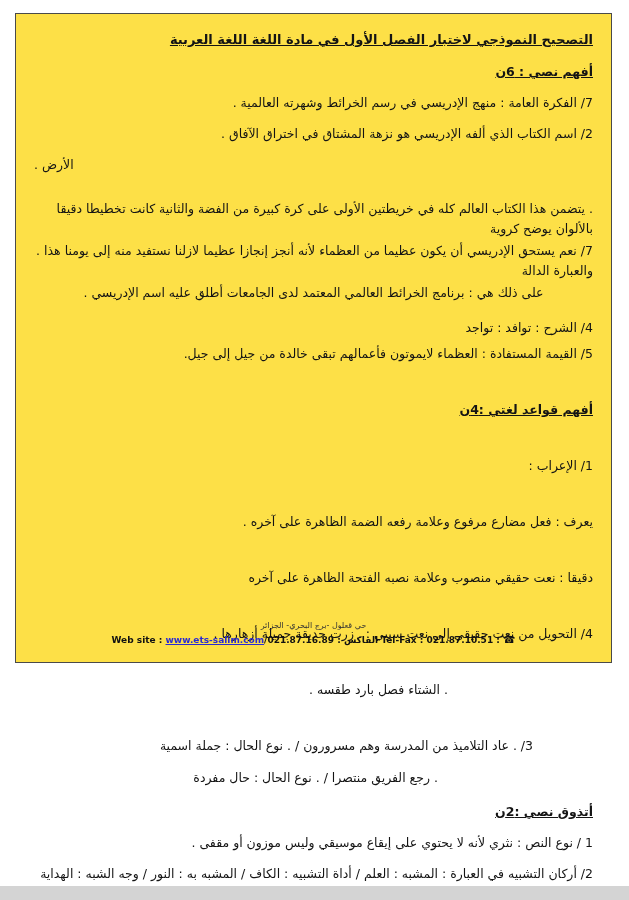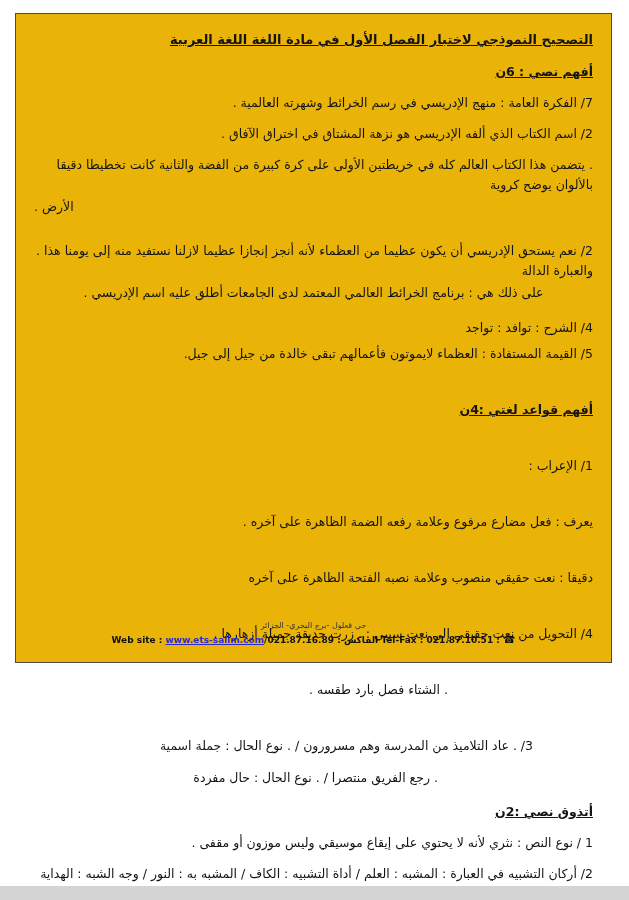--- a/index.html
+++ b/index.html
@@ -6,21 +6,21 @@
   body{
     width:629px;height:900px;position:relative;background:#ffffff;
     font-family:"DejaVu Sans", sans-serif;color:#141414;overflow:hidden;
   }
   .page-bottom-edge{
     position:absolute;left:0;top:886px;width:629px;height:14px;
     background:#d4d4d4;
   }
   .frame{
     position:absolute;left:15px;top:13px;width:597px;height:650px;
-    border:1.2px solid #4a4a4a;background:#eab308;box-sizing:border-box;
+    border:1.2px solid #4a4a4a;background:#fde047;box-sizing:border-box;
   }
   .content{
     position:absolute;top:0;right:0;left:0;bottom:0;
     direction:rtl;text-align:right;
     padding:16px 18px 0 18px;
     font-size:12.5px;line-height:20px;
   }
   .doc-title{
     font-weight:bold;font-size:13px;text-decoration:underline;
     margin-bottom:12px;white-space:nowrap;
@@ -63,23 +63,23 @@
 <body>
 
 <div class="frame">
   <div class="content">
 
     <div class="doc-title">التصحيح النموذجي لاختبار الفصل الأول في مادة اللغة اللغة العربية</div>
 
     <div class="sec-heading">أفهم نصي : 6ن</div>
     <div class="doc-line">7/ الفكرة العامة : منهج الإدريسي في رسم الخرائط وشهرته العالمية .</div>
     <div class="doc-line">2/ اسم الكتاب الذي ألفه الإدريسي هو نزهة المشتاق في اختراق الآفاق .</div>
+    <div class="doc-line wrap-left mb24">الأرض .</div>
     <div class="doc-line mb2">. يتضمن هذا الكتاب العالم كله في خريطتين الأولى على كرة كبيرة من الفضة والثانية كانت تخطيطا دقيقا بالألوان يوضح كروية</div>
-    <div class="doc-line wrap-left mb24">الأرض .</div>
-    <div class="doc-line mb2">2/ نعم يستحق الإدريسي أن يكون عظيما من العظماء لأنه أنجز إنجازا عظيما لازلنا نستفيد منه إلى يومنا هذا . والعبارة الدالة</div>
+    <div class="doc-line mb2">7/ نعم يستحق الإدريسي أن يكون عظيما من العظماء لأنه أنجز إنجازا عظيما لازلنا نستفيد منه إلى يومنا هذا . والعبارة الدالة</div>
     <div class="doc-line wrap-center mb15">على ذلك هي : برنامج الخرائط العالمي المعتمد لدى الجامعات أطلق عليه اسم الإدريسي .</div>
     <div class="doc-line mb6">4/ الشرح : توافد : تواجد</div>
     <div class="doc-line mb15">5/ القيمة المستفادة : العظماء لايموتون فأعمالهم تبقى خالدة من جيل إلى جيل.</div>
 
     <div class="sec-heading mb12">أفهم قواعد لغتي :4ن</div>
     <div class="doc-line mb12">1/ الإعراب :</div>
     <div class="doc-line mb12">يعرف : فعل مضارع مرفوع وعلامة رفعه الضمة الظاهرة على آخره .</div>
     <div class="doc-line mb12">دقيقا : نعت حقيقي منصوب وعلامة نصبه الفتحة الظاهرة على آخره</div>
     <div class="doc-line mb12">4/ التحويل من نعت حقيقي إلى نعت سببي : . زرت حديقة جميلة أزهارها .</div>
     <div class="doc-line ind145 mb12">. الشتاء فصل بارد طقسه .</div>

